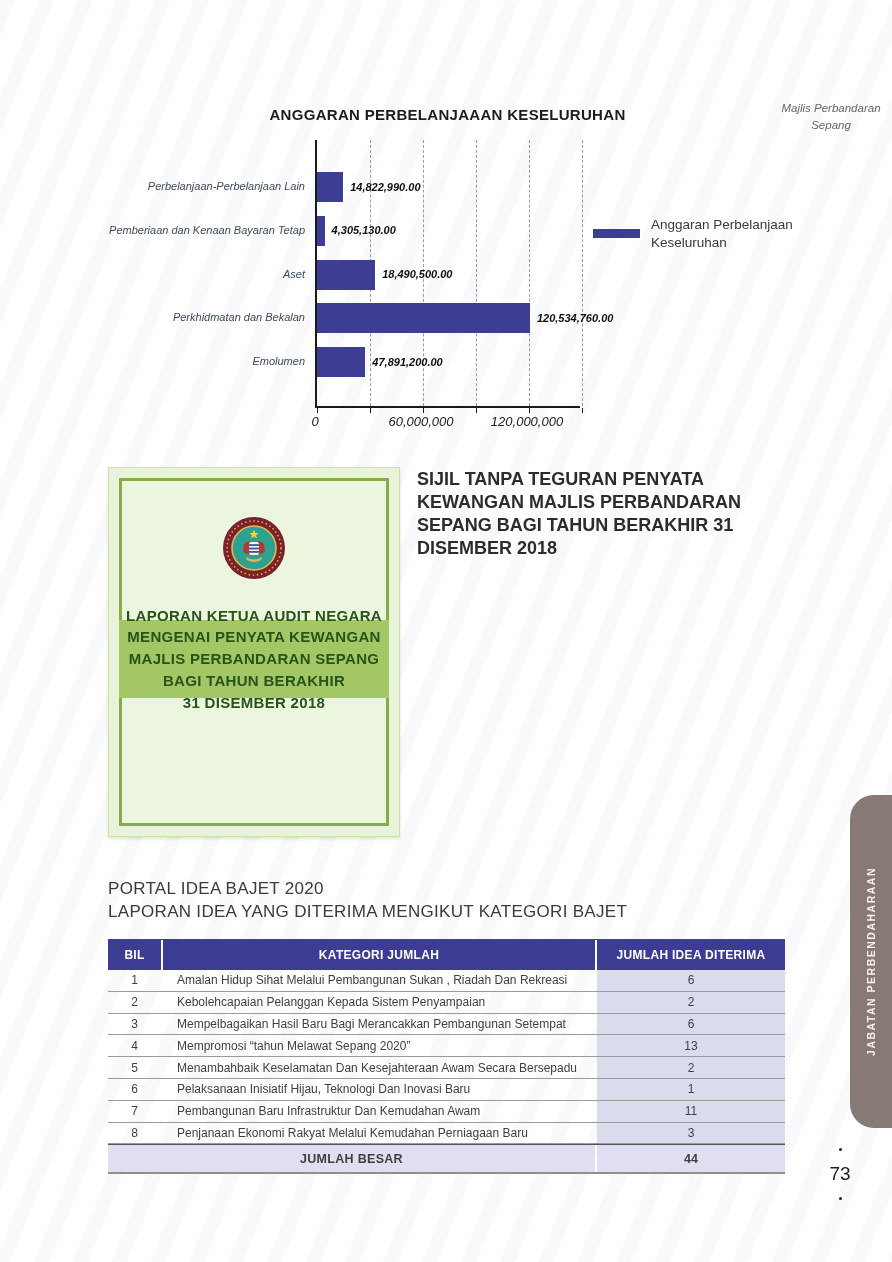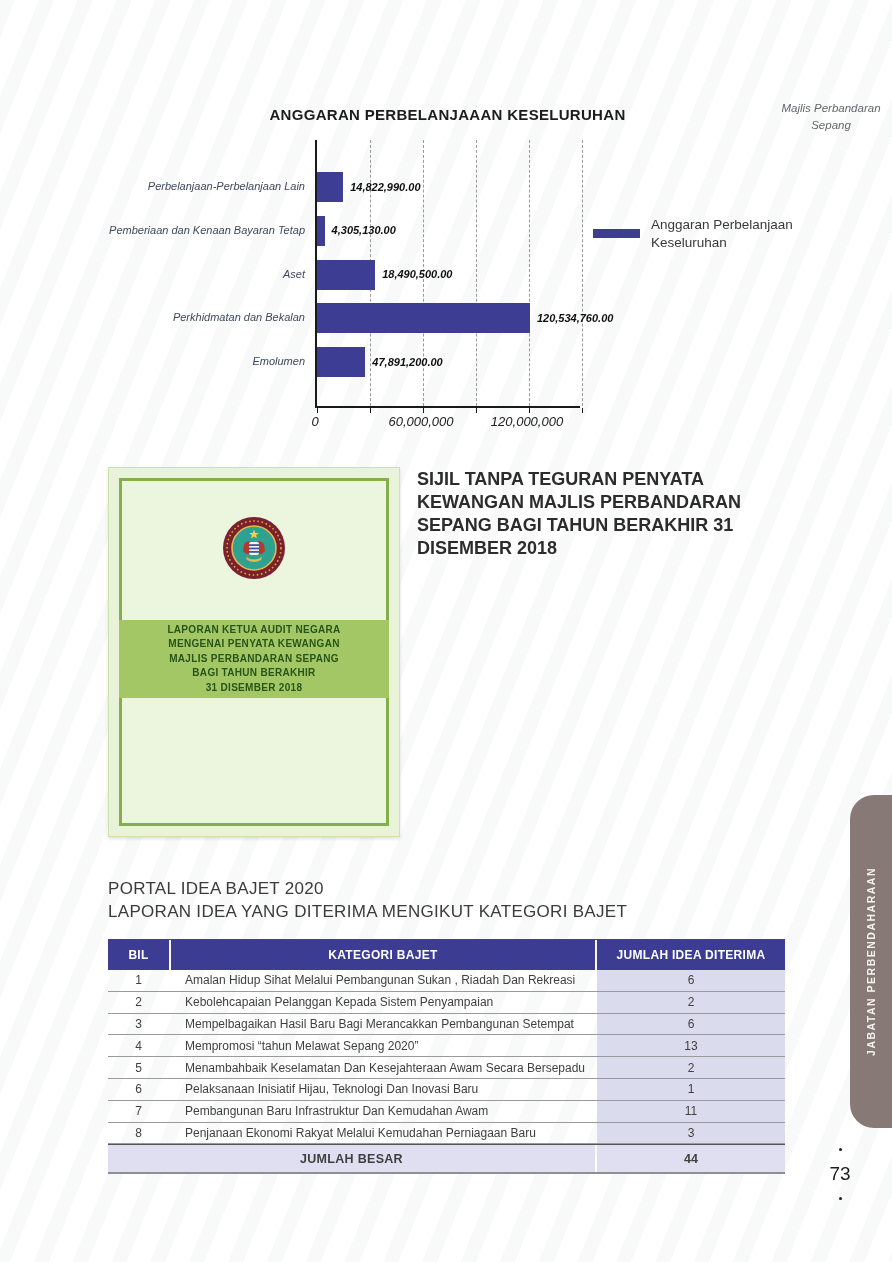--- a/index.html
+++ b/index.html
@@ -33,29 +33,29 @@
   
   .cert-heading { position:absolute; left:417px; top:468px; width:352px;
     font-weight:bold; font-size:18px; line-height:1.28; color:#2c2c2c; }
   .cover { position:absolute; left:108px; top:467px; width:292px; height:370px;
     background:#E9F3D9; border:1px solid #cfe2ae; box-shadow:0 2px 3px rgba(0,0,0,.12); }
   .cover-frame { position:absolute; left:10px; top:10px; right:10px; bottom:10px;
     border:3px solid #84AE4A; background:#ECF5DD; }
   .cover-emblem { position:absolute; left:50%; top:48px; transform:translateX(-50%); }
   .cover-banner { position:absolute; left:10px; right:10px; top:152px; height:78px;
     background:#A4C765; display:flex; flex-direction:column; justify-content:center; align-items:center; }
-  .cover-banner div { font-weight:bold; font-size:10px; line-height:1.45; letter-spacing:.3px; color:#265419; }
+  .cover-banner div { font-weight:bold; font-size:15px; line-height:1.45; letter-spacing:.3px; color:#265419; }
   
   .portal-head { position:absolute; left:108px; top:878px; width:677px; padding-bottom:15px;
     border-bottom:1.5px solid #4a4a4a; font-size:17px; line-height:1.35; letter-spacing:.3px; color:#3b3b3b; }
   .mpsp-table { position:absolute; left:108px; top:940px; width:677px; font-size:12px; color:#3f3f3f; }
   .t-header { display:flex; height:30px; }
   .t-header .cell { background:#3C3C93; color:#fff; font-weight:bold; letter-spacing:.3px;
     display:flex; align-items:center; justify-content:center; }
-  .c-bil { width:61px; flex:none; }
+  .c-bil { width:53px; flex:none; }
   .c-kat { flex:1; }
   .c-jum { width:188px; flex:none; }
   .gap { width:2px; flex:none; background:transparent; }
   .t-row { display:flex; height:21.8px; border-bottom:1px solid #9a9a9a; }
   .t-row .c-bil { display:flex; align-items:center; justify-content:center; }
   .t-row .c-kat { display:flex; align-items:center; padding-left:14px; }
   .t-row .c-jum { display:flex; align-items:center; justify-content:center; background:#DBDBEE; }
   .t-footer { display:flex; height:30px; border-top:.5px solid #555; border-bottom:2px solid #8f8f8f; font-weight:bold; font-size:12.5px; }
   .t-footer .c-lab { flex:1; background:#DFDFF1; display:flex; align-items:center; justify-content:center; letter-spacing:.3px; }
   .t-footer .c-jum { background:#DFDFF1; display:flex; align-items:center; justify-content:center; }
@@ -145,21 +145,21 @@
 
   <div class="portal-head">
     <div>PORTAL IDEA BAJET 2020</div>
     <div>LAPORAN IDEA YANG DITERIMA MENGIKUT KATEGORI BAJET</div>
   </div>
 
   <div class="mpsp-table" id="idea-table">
       <div class="t-header">
         <div class="cell c-bil">BIL</div>
         <div class="gap"></div>
-        <div class="cell c-kat">KATEGORI BAJET</div>
+        <div class="cell c-kat">KATEGORI JUMLAH</div>
         <div class="gap"></div>
         <div class="cell c-jum">JUMLAH IDEA DITERIMA</div>
       </div>
       <div class="t-row">
         <div class="c-bil">1</div>
         <div class="gap"></div>
         <div class="c-kat">Amalan Hidup Sihat Melalui Pembangunan Sukan , Riadah Dan Rekreasi</div>
         <div class="gap"></div>
         <div class="c-jum">6</div>
       </div>

